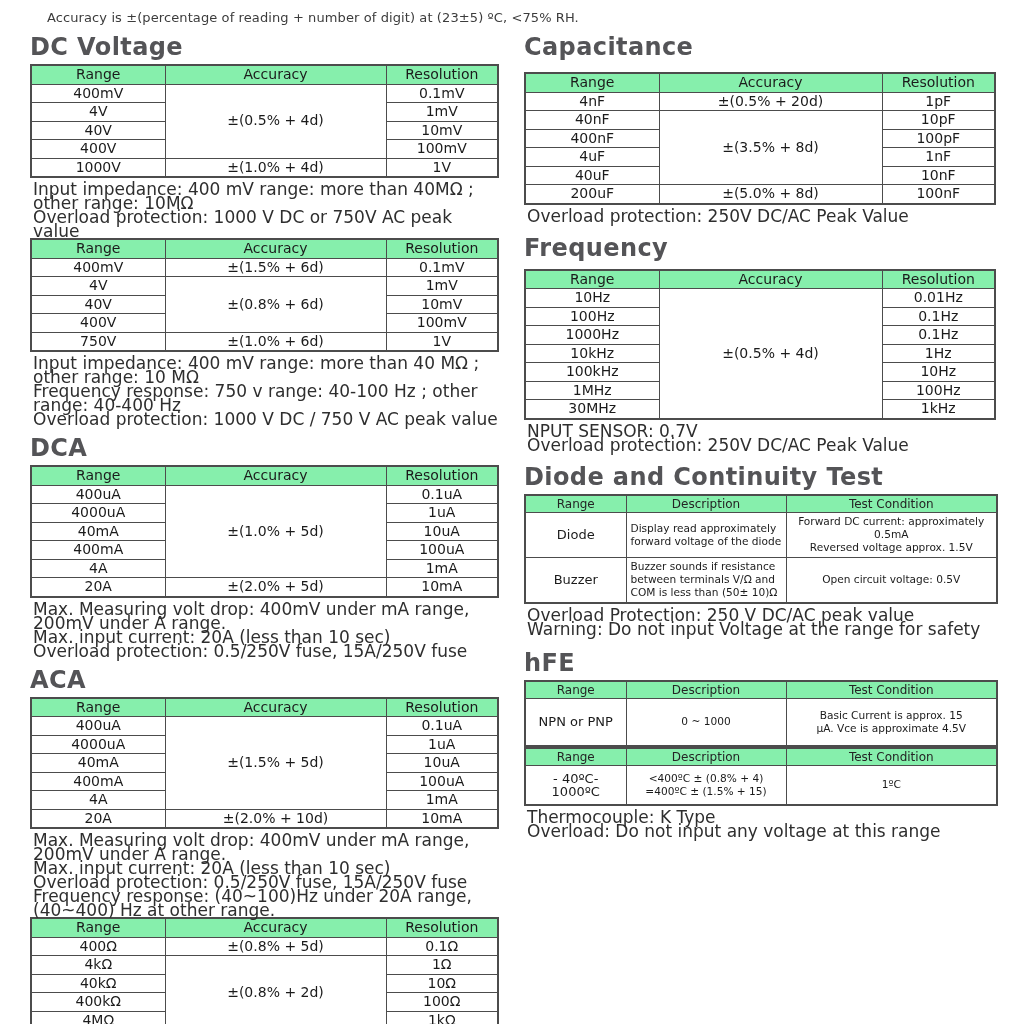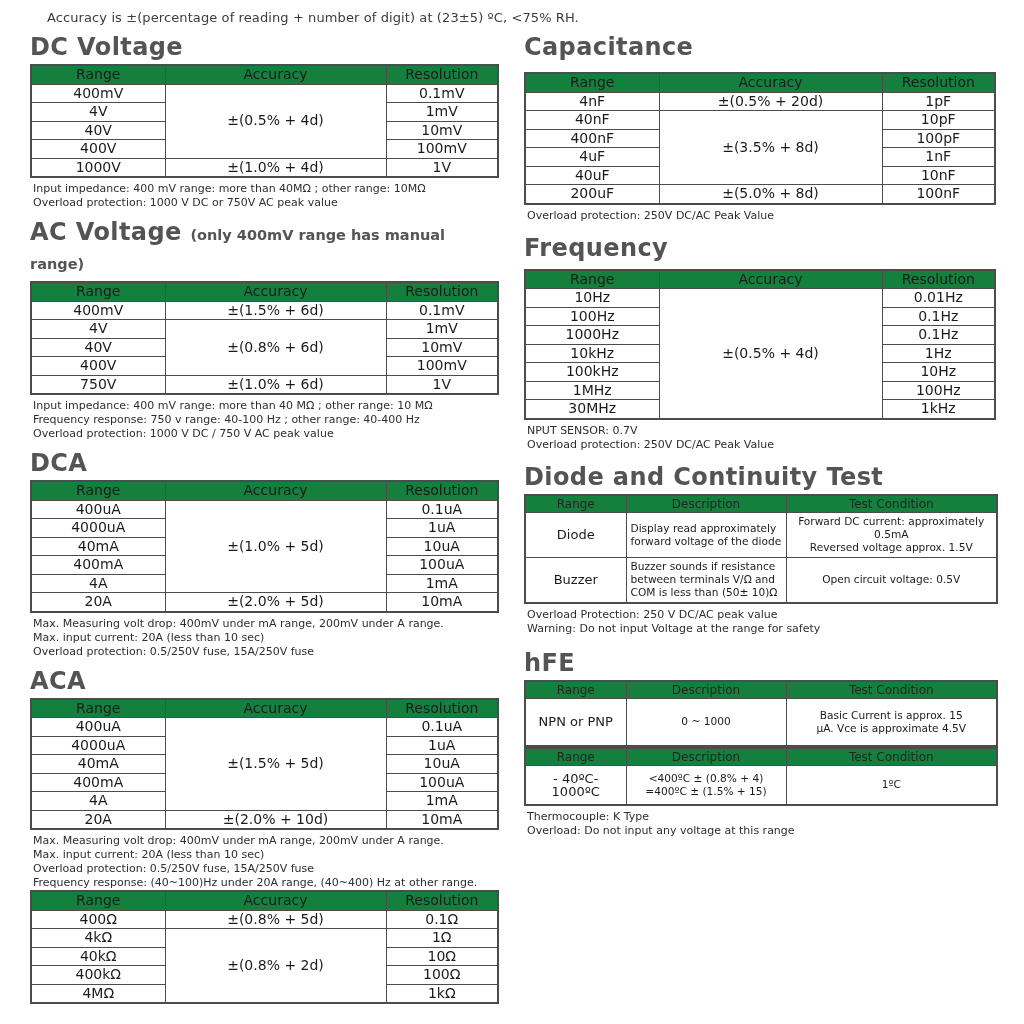--- a/index.html
+++ b/index.html
@@ -12,21 +12,21 @@
   .col-left{width:470px;}
   .col-right{width:474px;}
 
   h2.title{font-size:24px;line-height:26px;font-weight:bold;color:#545457;
            margin:9px 0 4px 0;letter-spacing:.4px;}
   h2.title .sub{font-size:14.5px;letter-spacing:0;}
 
   table{border-collapse:collapse;table-layout:fixed;border:2px solid #4c4c4c;}
   th,td{border:1px solid #4c4c4c;text-align:center;vertical-align:middle;
         padding:1px 2px;overflow:hidden;}
-  th{background:#15803d;font-weight:normal;color:#242424;text-align:center;}
+  th{background:#86efac;font-weight:normal;color:#242424;text-align:center;}
 
   
   .spec{width:467px;}
   .col-right .spec{width:470px;}
   .spec th,.spec td{font-size:14px;line-height:15.5px;height:15px;color:#1b1b1b;}
   .col-left  .spec col.c1{width:134px}
   .col-left  .spec col.c2{width:221px}
   .col-left  .spec col.c3{width:112px}
   .col-right .spec col.c1{width:134px}
   .col-right .spec col.c2{width:223px}
@@ -38,21 +38,21 @@
   .desc col.c2{width:160px}
   .desc col.c3{width:211px}
   .desc th{font-size:12px;height:14px;line-height:14px;}
   .desc td{font-size:13px;line-height:13px;color:#1b1b1b;}
   .desc td:nth-child(2),.desc td:nth-child(3){font-size:10.6px;}
   .desc .al{text-align:left;padding-left:4px;}
   .tbl-diode tbody td{height:42px;}
   .tbl-hfe   tbody td{height:44px;}
   .tbl-temp  tbody td{height:36px;}
 
-  .notes{font-size:11px;line-height:14px;color:#2e2e2e;margin:4px 0 0 3px;}
+  .notes{font-size:17px;line-height:14px;color:#2e2e2e;margin:4px 0 0 3px;}
   .sec-cap .title{margin-bottom:12px;}
   .sec-freq .title{margin-top:12px;margin-bottom:8px;}
   .sec-diode .title{margin-top:12px;}
   .sec-hfe .title{margin-top:14px;}
   .sec-temp .title{margin-top:27px;margin-bottom:6px;}
 </style>
 </head>
 <body>
 
 <div class="page">
@@ -102,21 +102,20 @@
               </tr>
             </tbody>
           </table>
         <div class="notes">
             <div>Input impedance: 400 mV range: more than 40MΩ ; other range: 10MΩ</div>
             <div>Overload protection: 1000 V DC or 750V AC peak value</div>
           </div>
       </section>
 
       <section class="sec">
-        <h2 class="title"><span>AC Voltage</span> <span class="sub">(only 400mV range has manual range)</span></h2>
         <table class="spec">
           <colgroup>
               <col class="c1">
               <col class="c2">
               <col class="c3">
             </colgroup>
         <thead>
               <tr>
                 <th>Range</th>
                 <th>Accuracy</th>

